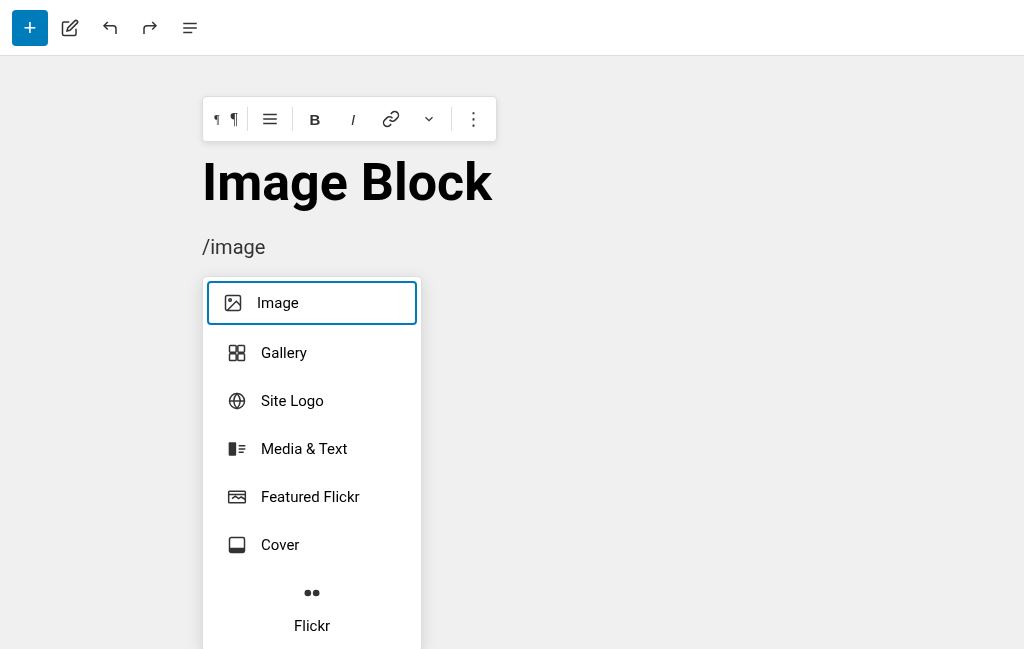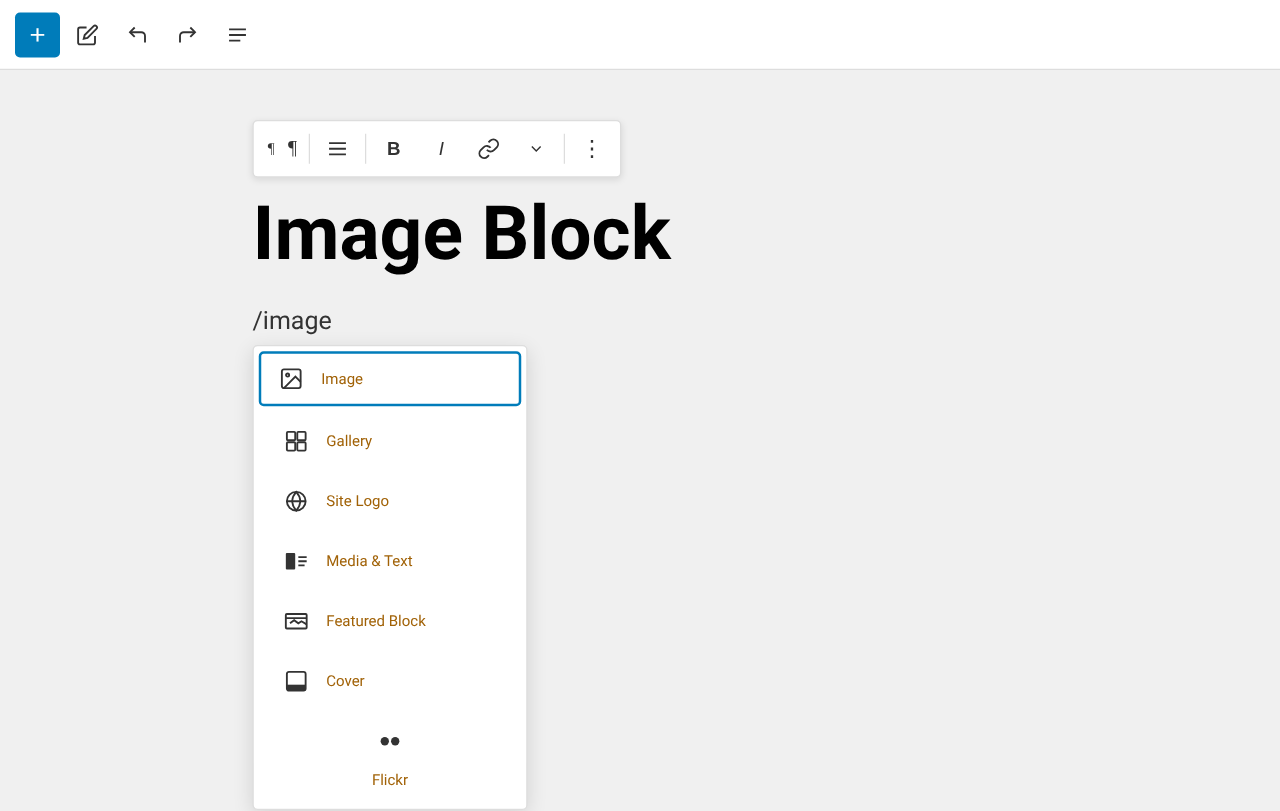--- a/index.html
+++ b/index.html
@@ -57,21 +57,21 @@
       position: relative;
     }
 
     .editor-content {
       width: 620px;
       position: relative;
     }
 
     
     .page-title {
-      font-size: 60px;
+      font-size: 52px;
       font-weight: 700;
       color: #000;
       margin-bottom: 20px;
       line-height: 1.1;
       overflow: hidden;
     }
 
     
     .block-toolbar {
       display: flex;
@@ -153,22 +153,22 @@
     .dropdown-item-icon {
       width: 24px;
       height: 24px;
       display: flex;
       align-items: center;
       justify-content: center;
       flex-shrink: 0;
     }
 
     .dropdown-item-label {
-      font-size: 12px;
-      color: #a16207;
+      font-size: 15px;
+      color: #000000;
     }
   </style>
 </head>
 <body>
 
 <div class="top-toolbar">
   <button class="toolbar-btn add-btn">
     <span>+</span>
   </button>
   <button class="toolbar-btn">
@@ -294,21 +294,21 @@
       </div>
 
       <div class="dropdown-item" style="margin-left:4px; margin-right:4px;">
         <div class="dropdown-item-icon">
           <svg width="20" height="20" viewBox="0 0 24 24" fill="none" stroke="#333" stroke-width="1.8">
             <rect x="2" y="5" width="20" height="14" rx="1"></rect>
             <line x1="2" y1="9" x2="22" y2="9"></line>
             <polyline points="6 14 10 11 14 14 17 12 22 15"></polyline>
           </svg>
         </div>
-        <span class="dropdown-item-label">Featured Block</span>
+        <span class="dropdown-item-label">Featured Flickr</span>
       </div>
 
       <div class="dropdown-item" style="margin-left:4px; margin-right:4px;align-items:center;">
         <div class="dropdown-item-icon">
           <svg width="20" height="20" viewBox="0 0 24 24" fill="none" stroke="#333" stroke-width="1.8">
             <rect x="3" y="3" width="18" height="18" rx="2"></rect>
             <rect x="3" y="15" width="18" height="6" rx="0" fill="#333" stroke="none" ry="0" style="clip-path: inset(0 0 0 0 round 0 0 2px 2px)"></rect>
           </svg>
         </div>
         <span class="dropdown-item-label">Cover</span>

